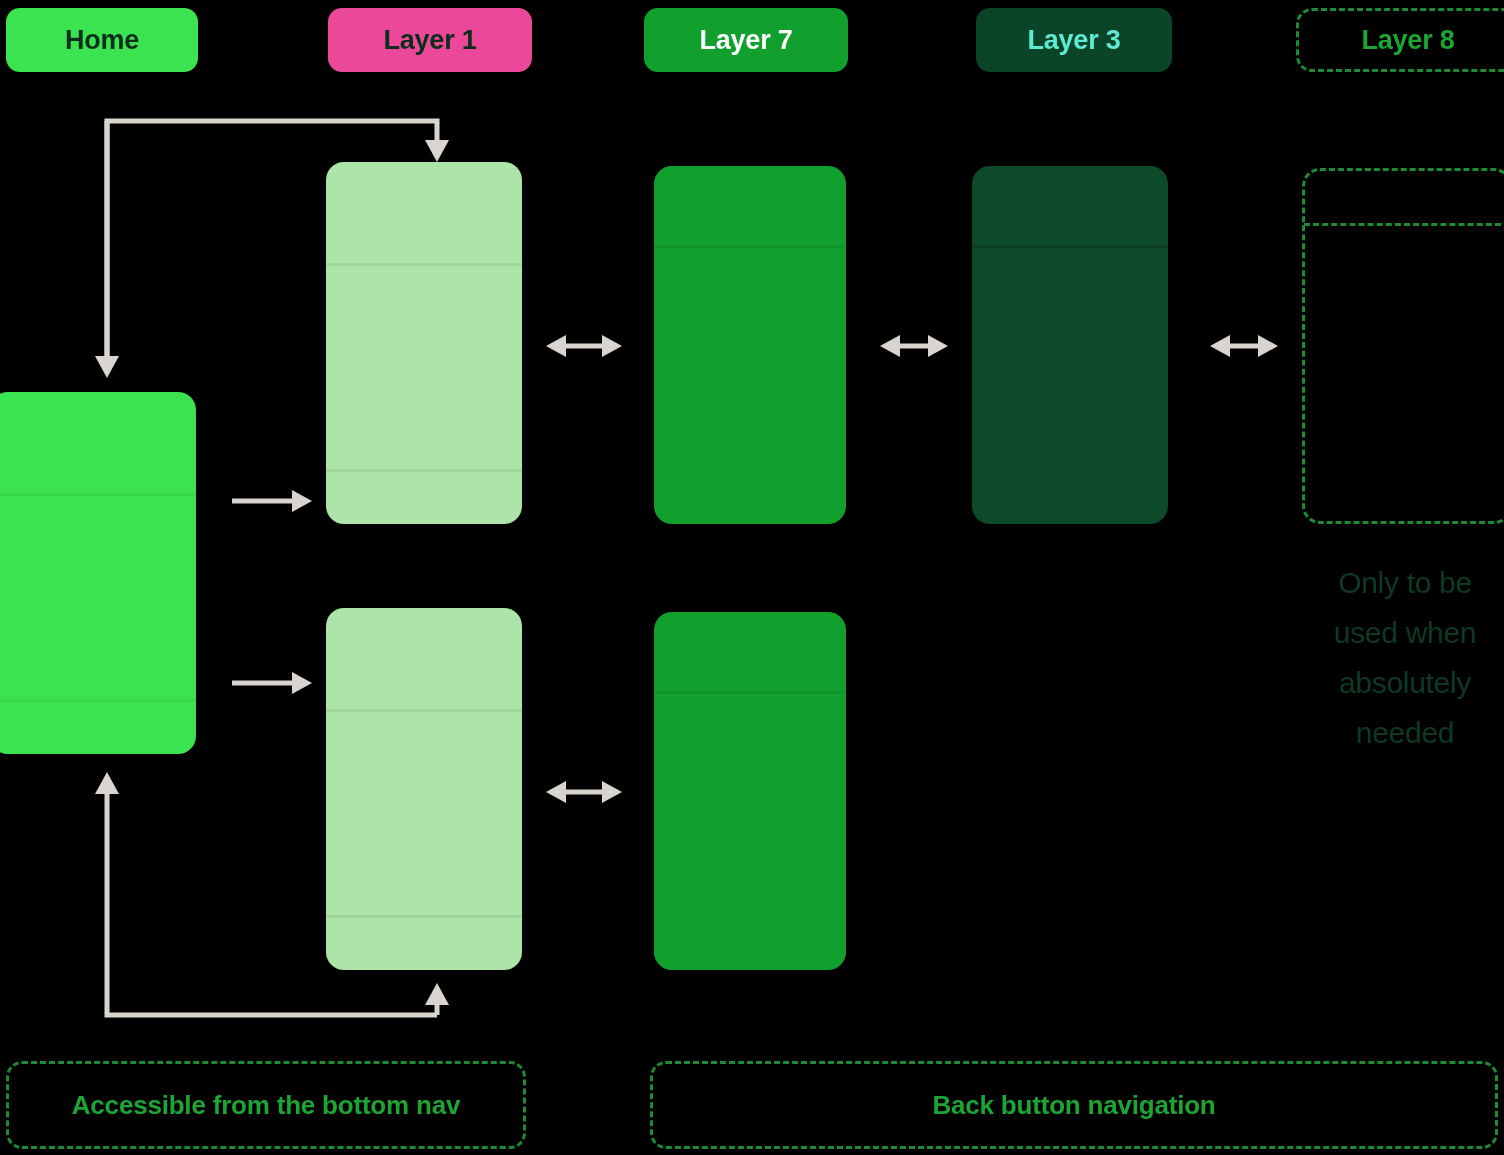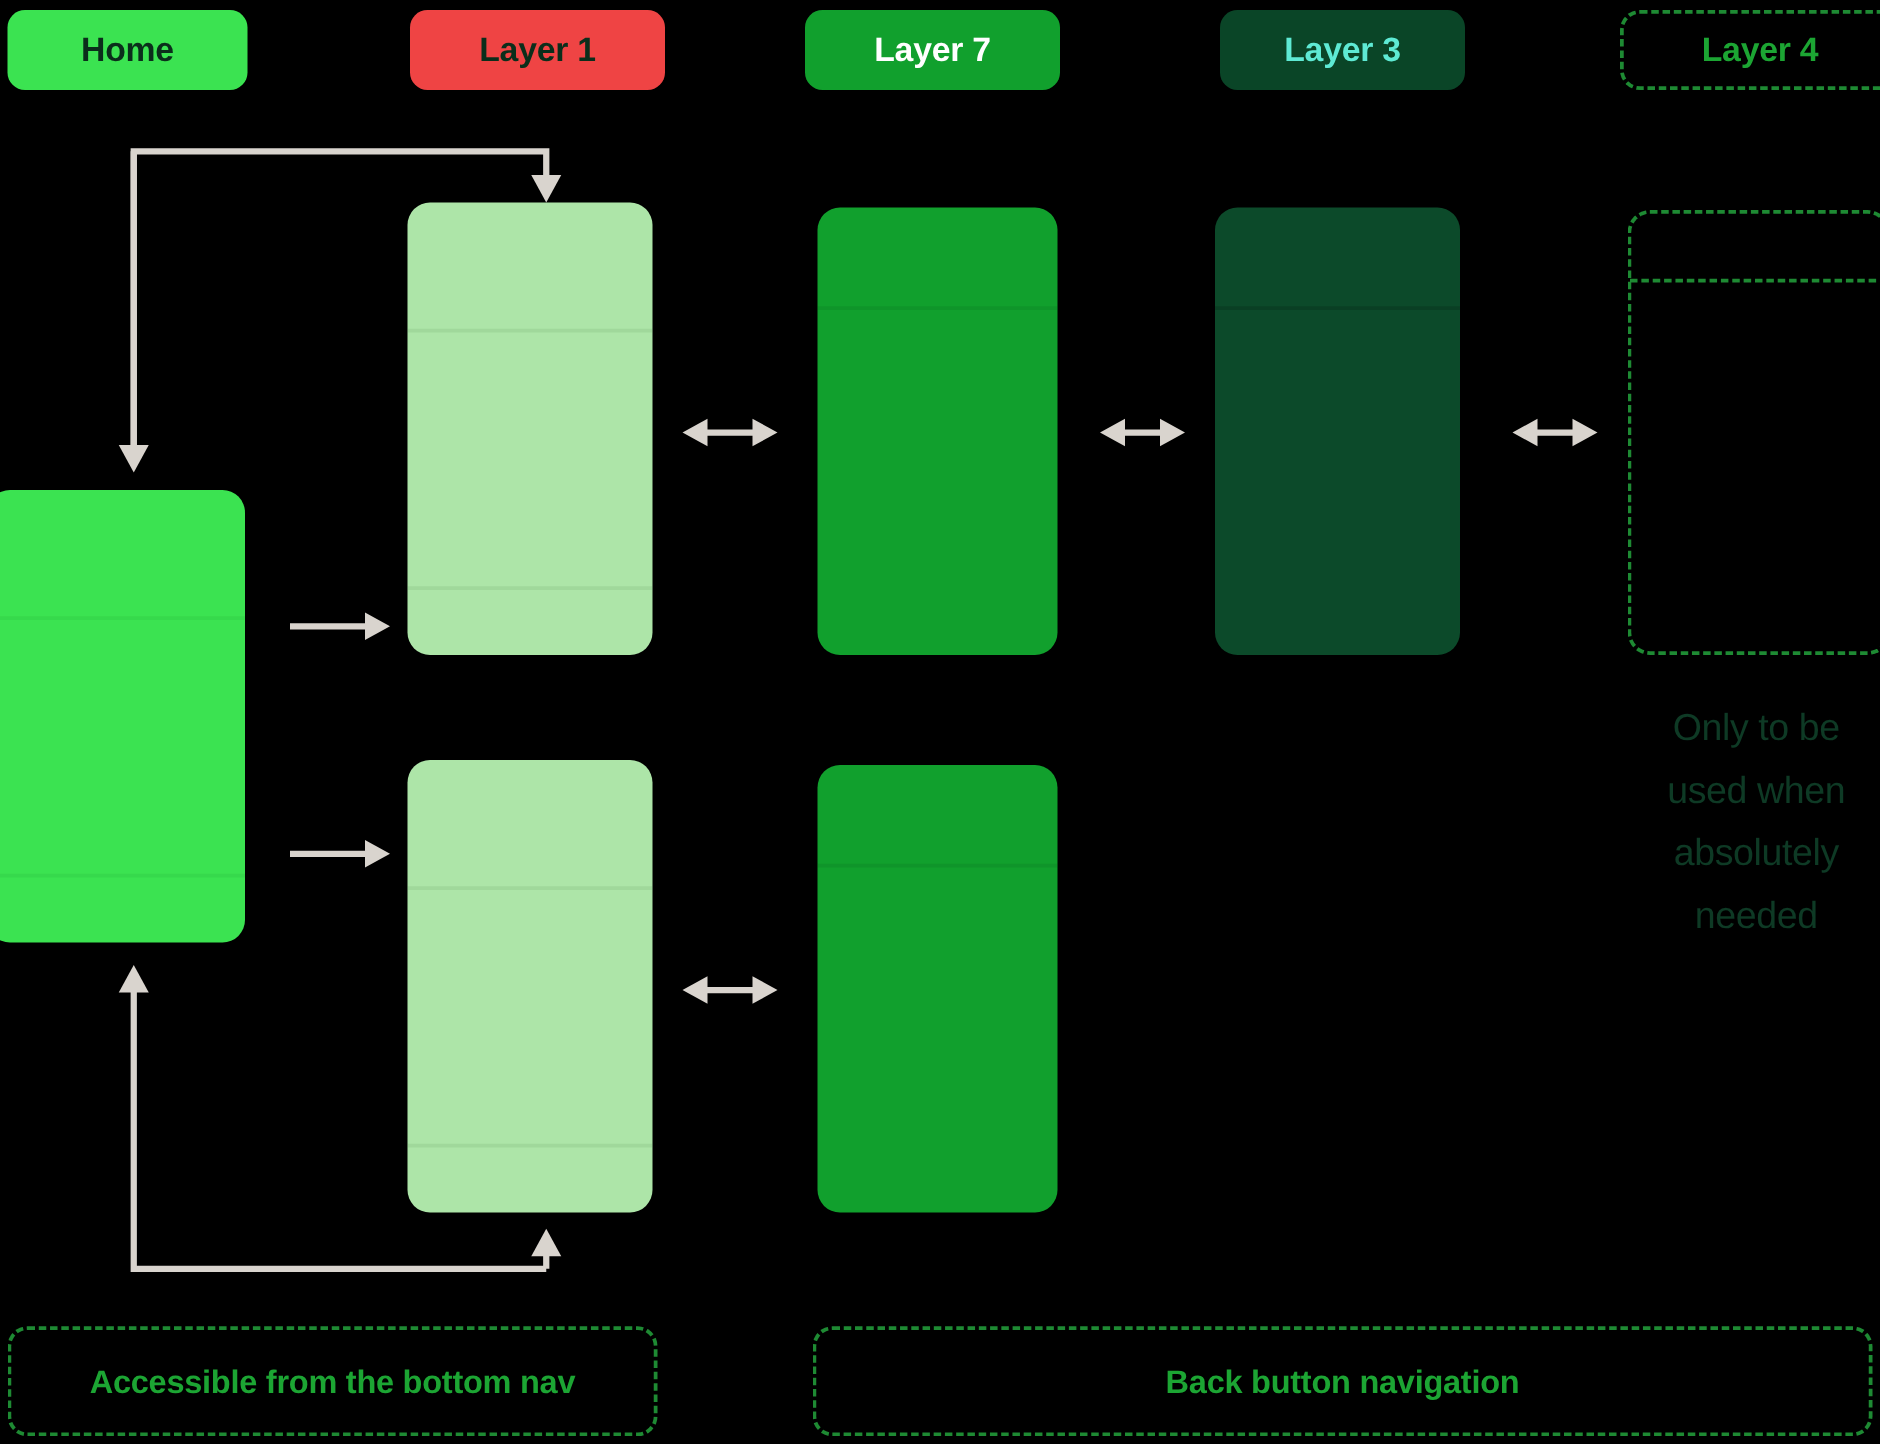--- a/index.html
+++ b/index.html
@@ -31,21 +31,21 @@
     display: flex;
     align-items: center;
     justify-content: center;
     font-size: 27px;
     font-weight: 700;
     letter-spacing: -0.2px;
     box-sizing: border-box;
     white-space: nowrap;
   }
   .pill-home   { left: 6px;   top: 8px; width: 192px; background: #3BE351; color: #0B2E1B; }
-  .pill-l1     { left: 328px; top: 8px; width: 204px; background: #ef4444; color: #0B2E1B; }
+  .pill-l1     { left: 328px; top: 8px; width: 204px; background: #ec4899; color: #0B2E1B; }
   .pill-l2     { left: 644px; top: 8px; width: 204px; background: #11A02D; color: #FFFFFF; }
   .pill-l3     { left: 976px; top: 8px; width: 196px; background: #0A4527; color: #5eead4; }
   .pill-l4     { left: 1296px; top: 8px; width: 224px; background: transparent;
                  color: #1CA533; border: 3px dashed #1E8A33; border-radius: 16px; }
 
   
   .phone {
     position: absolute;
     border-radius: 18px;
     box-sizing: border-box;
@@ -154,21 +154,21 @@
   <div class="pill pill-l1">
     <span>Layer 1</span>
   </div>
   <div class="pill pill-l2">
     <span>Layer 7</span>
   </div>
   <div class="pill pill-l3">
     <span>Layer 3</span>
   </div>
   <div class="pill pill-l4">
-    <span>Layer 4</span>
+    <span>Layer 8</span>
   </div>
 
   <div class="phone phone-home">
     <div class="hdr-line"></div>
     <div class="nav-line"></div>
   </div>
 
   <div class="phone phone-l1a">
     <div class="hdr-line"></div>
     <div class="nav-line"></div>

